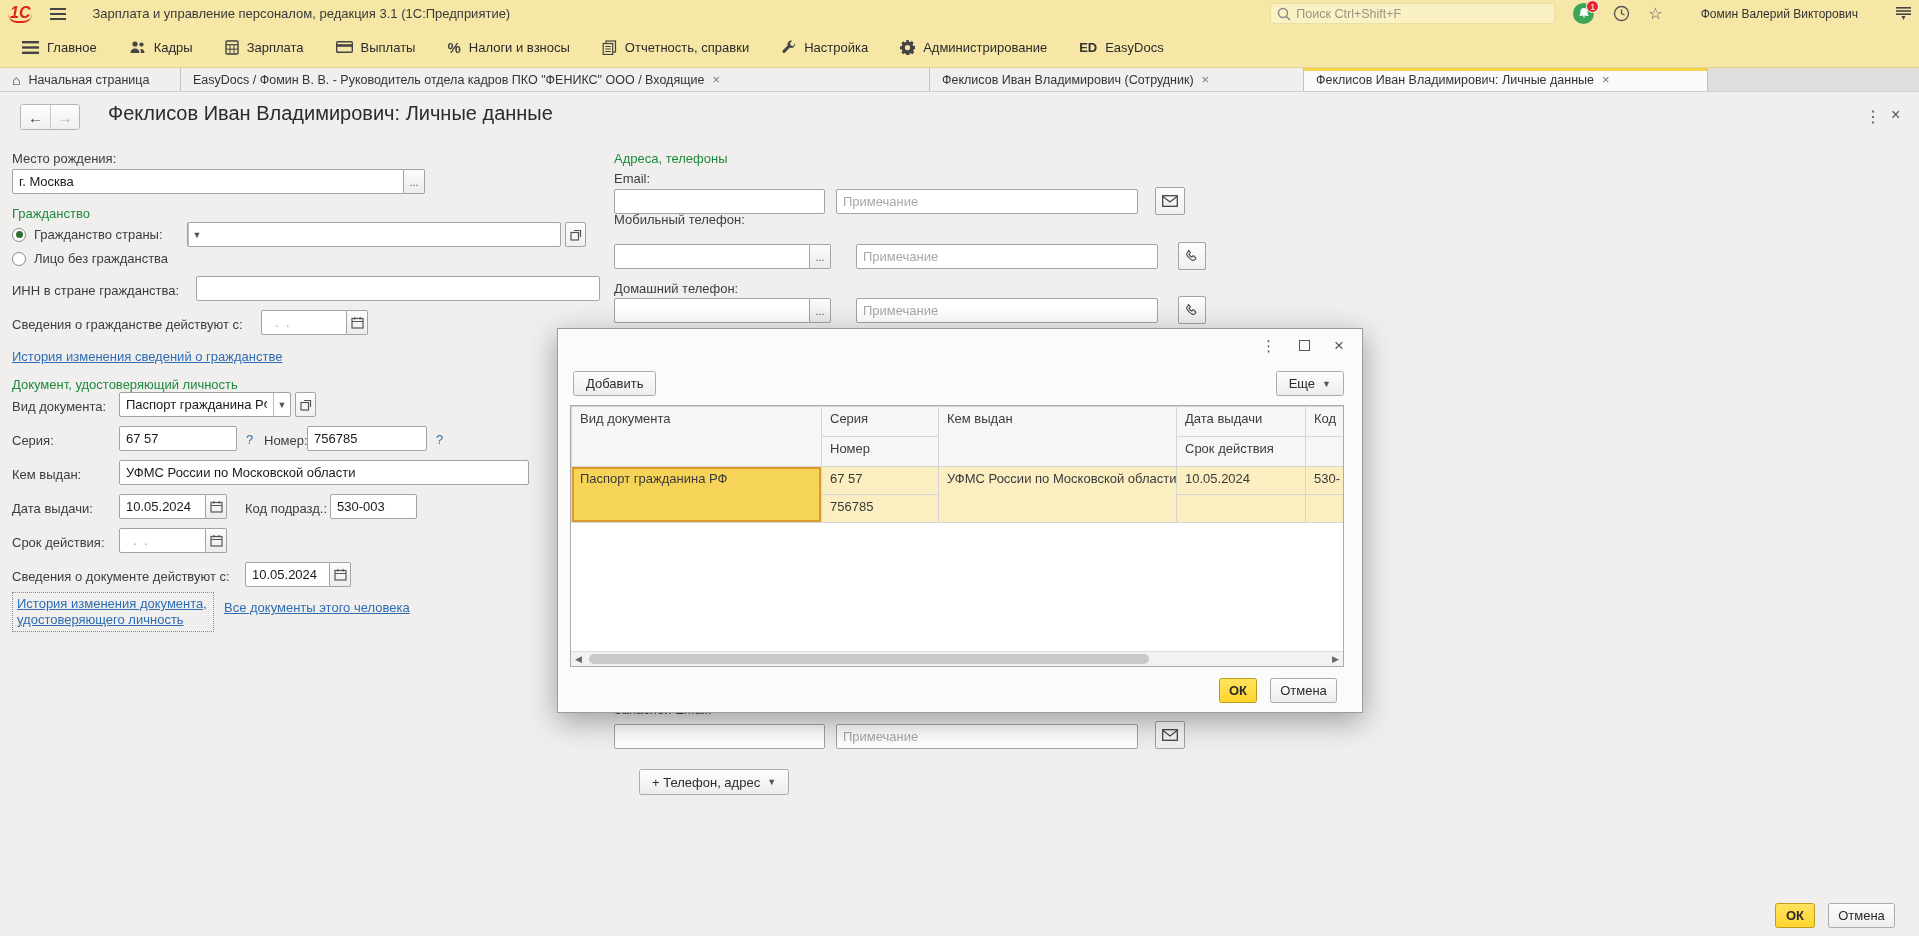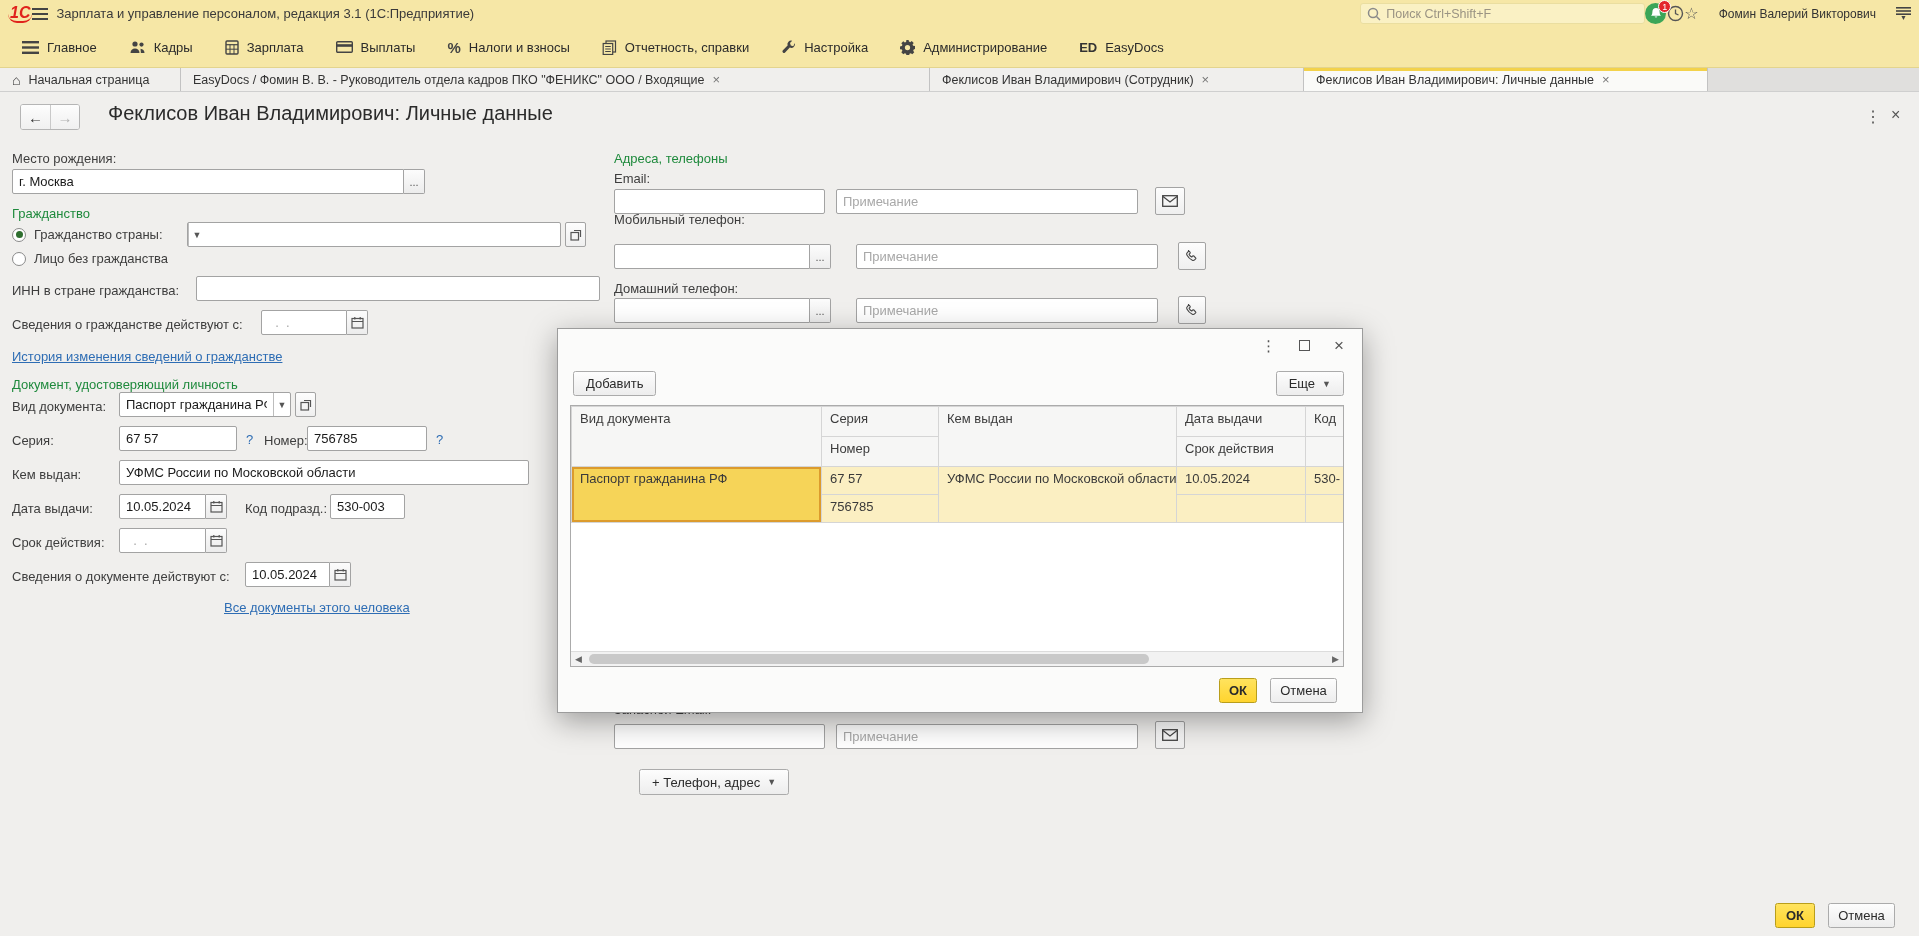--- a/index.html
+++ b/index.html
@@ -1,20 +1,20 @@
 <!DOCTYPE html>
 <html><head>
 <meta charset="utf-8">
 <style>
   * { margin:0; padding:0; box-sizing:border-box; }
   html,body { width:1919px; height:936px; overflow:hidden; font-family:"Liberation Sans", sans-serif; }
   .app { position:relative; width:1919px; height:936px; background:#F0EFED; overflow:hidden; }
 
   
-  .titlebar { position:absolute; top:0; left:0; width:100%; height:27px; background:#F6E7A6; display:flex; align-items:center; padding:0 8px; gap:0; }
+  .titlebar { position:absolute; top:0; left:0; width:100%; height:27px; background:#F6E7A6; display:flex; align-items:center; padding:0 8px; gap:18px; }
   .logo1c { color:#E0231C; font-weight:bold; font-style:italic; font-size:16px; border-bottom:2px solid #E0231C; border-radius:0 0 9px 9px; padding:0 2px 1px 2px; line-height:15px; }
   .bars-icon svg, .icon-svg svg { display:block; }
   .app-title { font-size:13px; color:#3A3A3A; margin-left:8px; }
   .tb-spacer { flex:1; }
   .searchbox { width:285px; height:21px; background:#FAF1C4; border:1px solid #EADEA0; border-radius:3px; display:flex; align-items:center; padding:0 6px; gap:5px; }
   .searchbox input { border:none; background:transparent; outline:none; font-size:12.5px; color:#444; width:100%; font-family:"Liberation Sans",sans-serif; }
   .searchbox input::placeholder { color:#9A9383; }
   .bell-wrap { position:relative; width:22px; height:22px; }
   .bell-circle { width:21px; height:21px; border-radius:50%; background:#3BA658; display:flex; align-items:center; justify-content:center; }
   .badge { position:absolute; top:-3px; right:-4px; min-width:13px; height:13px; border-radius:7px; background:#E3262B; color:#fff; font-size:9px; line-height:13px; text-align:center; border:1px solid #fff; padding:0 2px; }
@@ -336,21 +336,21 @@
         <svg width="13" height="13">
           <rect x="1" y="2.5" width="11" height="9.5" fill="none" stroke="#555" stroke-width="1.2"></rect>
           <line x1="1" y1="5.5" x2="12" y2="5.5" stroke="#555"></line>
           <line x1="3.8" y1="1" x2="3.8" y2="3.5" stroke="#555" stroke-width="1.2"></line>
           <line x1="9.2" y1="1" x2="9.2" y2="3.5" stroke="#555" stroke-width="1.2"></line>
         </svg>
       </span>
   </div>
   <span class="lbl" style="left:245px;top:501px;">Код подразд.:</span>
   <div class="field" style="left:330px;top:494px;">
-    <input class="inp" style="width: 75px;" value="530-003">
+    <input class="inp" style="width: 87px;" value="530-003">
   </div>
 
   <span class="lbl" style="left:12px;top:535px;">Срок действия:</span>
   <div class="field" style="left:119px;top:528px;">
     <input class="inp" style="width: 87px; border-radius: 2px 0px 0px 2px;" placeholder="  .  .">
     <span class="attach">
         <svg width="13" height="13">
           <rect x="1" y="2.5" width="11" height="9.5" fill="none" stroke="#555" stroke-width="1.2"></rect>
           <line x1="1" y1="5.5" x2="12" y2="5.5" stroke="#555"></line>
           <line x1="3.8" y1="1" x2="3.8" y2="3.5" stroke="#555" stroke-width="1.2"></line>
@@ -365,20 +365,24 @@
     <span class="attach">
         <svg width="13" height="13">
           <rect x="1" y="2.5" width="11" height="9.5" fill="none" stroke="#555" stroke-width="1.2"></rect>
           <line x1="1" y1="5.5" x2="12" y2="5.5" stroke="#555"></line>
           <line x1="3.8" y1="1" x2="3.8" y2="3.5" stroke="#555" stroke-width="1.2"></line>
           <line x1="9.2" y1="1" x2="9.2" y2="3.5" stroke="#555" stroke-width="1.2"></line>
         </svg>
       </span>
   </div>
 
+  <div class="link2box">
+    <div>История изменения документа,</div>
+    <div>удостоверяющего личность</div>
+  </div>
   <span class="link" style="left:224px;top:600px;">Все документы этого человека</span>
 
   <span class="green" style="left:614px;top:151px;">Адреса, телефоны</span>
 
   <span class="lbl" style="left:614px;top:171px;">Email:</span>
   <div class="field" style="left:614px;top:189px;">
     <input class="inp" style="width: 211px;">
   </div>
   <div class="field" style="left:836px;top:189px;">
     <input class="inp" style="width: 302px;" placeholder="Примечание">

